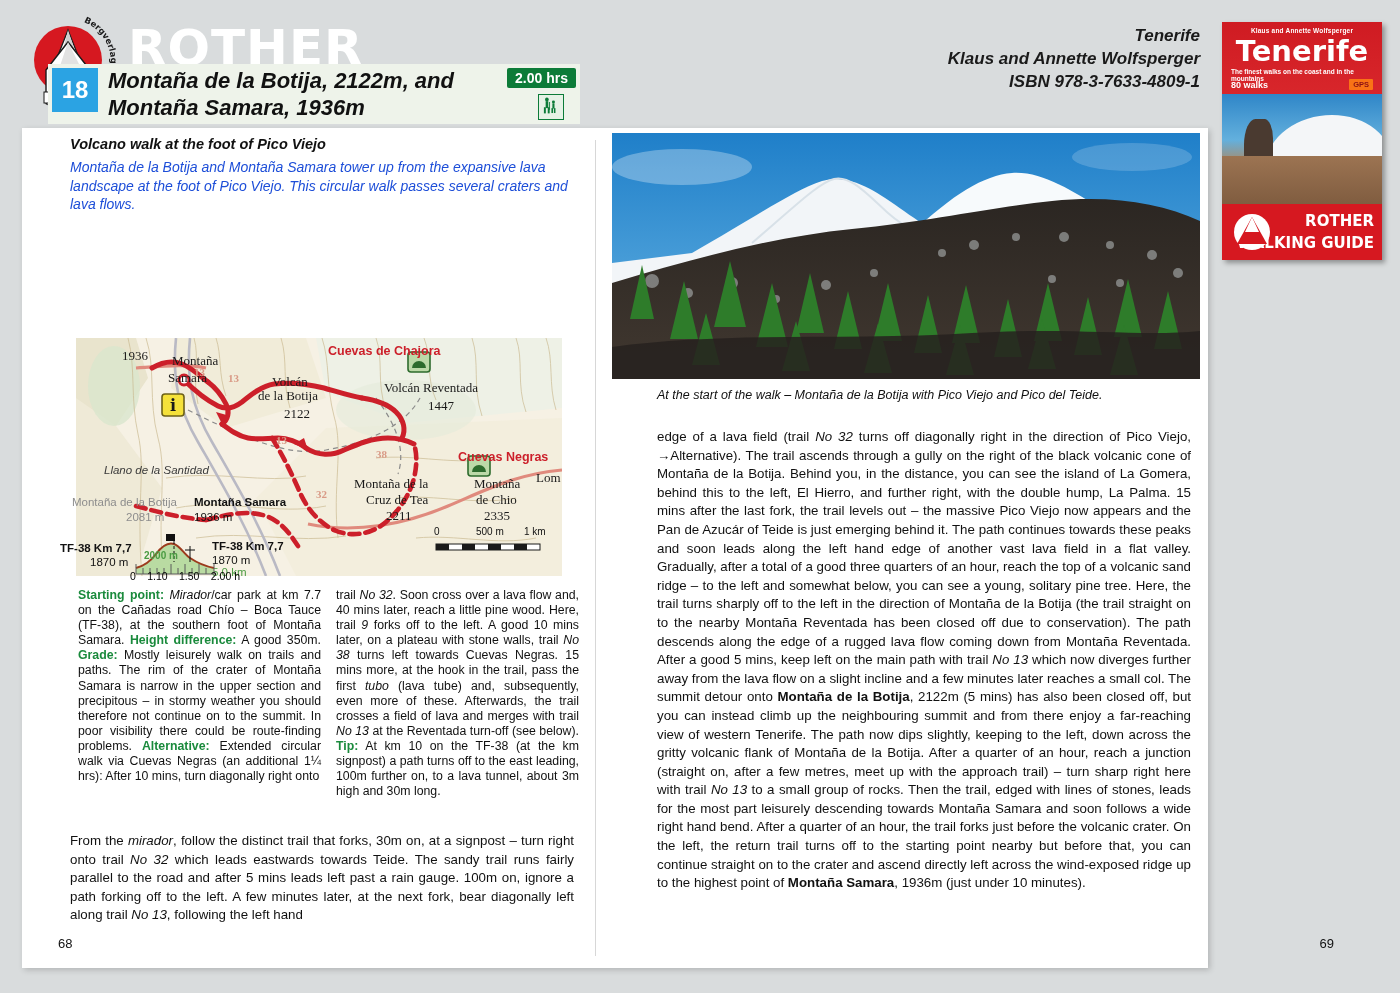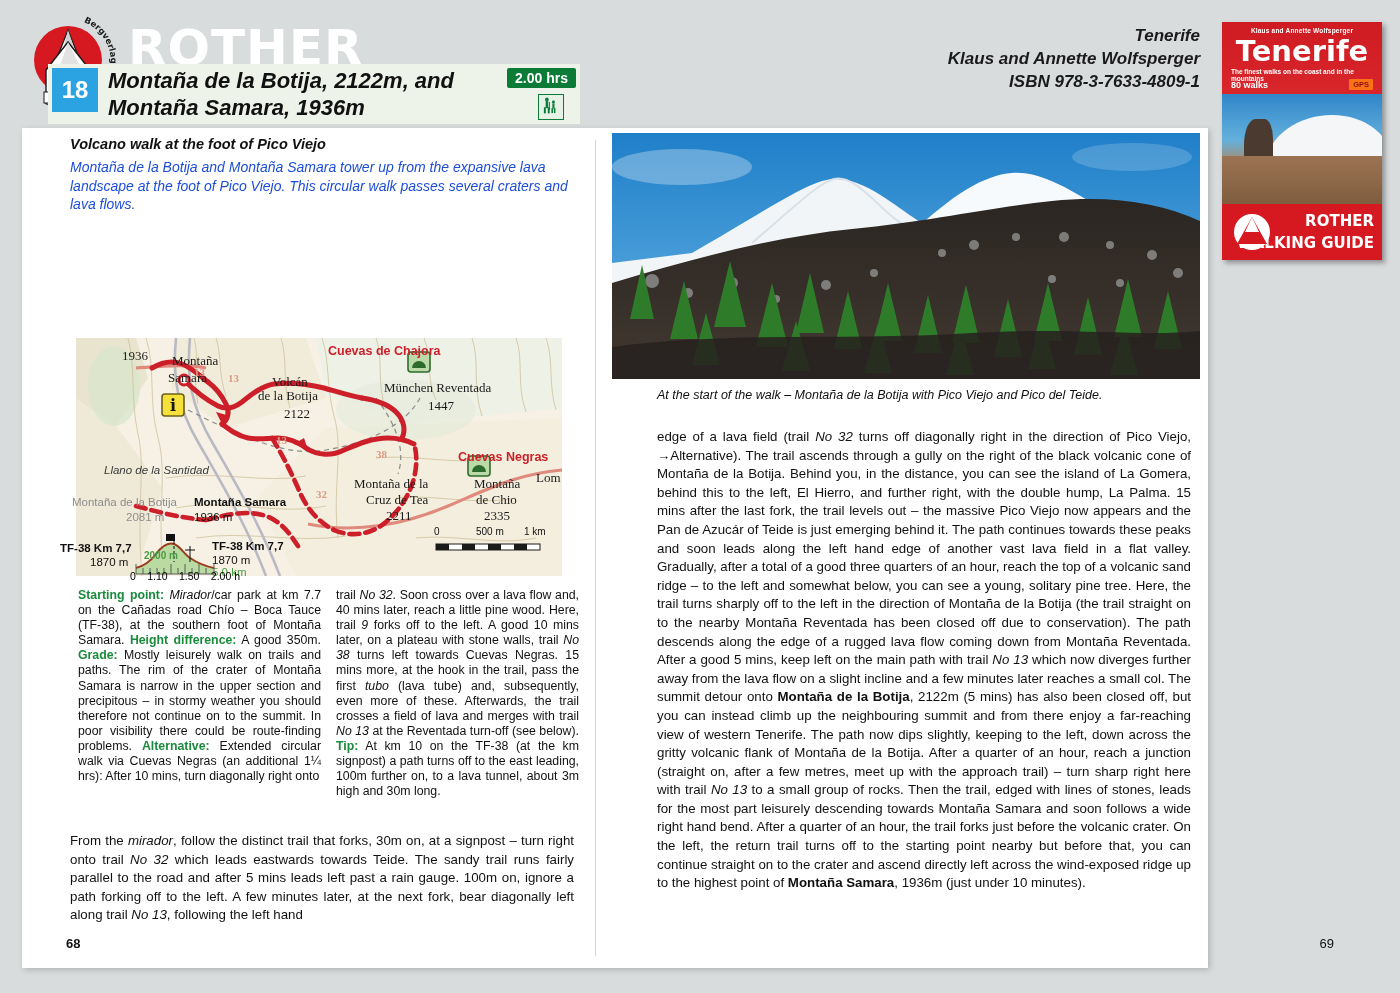--- a/index.html
+++ b/index.html
@@ -108,21 +108,21 @@
   #left-body{position:absolute;left:70px;top:832px;width:504px;
     font-size:13.3px;line-height:18.6px;color:#111;text-align:justify;}
   #right-body{position:absolute;left:657px;top:428px;width:534px;
     font-size:13.3px;line-height:18.6px;color:#111;text-align:justify;}
   
   #photo{position:absolute;left:612px;top:133px;width:588px;height:246px;overflow:hidden;}
   #caption{position:absolute;left:657px;top:388px;width:540px;
     font-size:12.5px;font-style:italic;color:#111;}
   
   .folio{position:absolute;bottom:42px;font-size:13px;color:#111;}
-  #folio-left{left:66px;font-weight:bold;}
+  #folio-left{left:58px;}
   #folio-right{right:66px;}
   b{font-weight:bold;}
 </style>
 </head>
 <body>
 
 <div id="header">
 
   <div class="logo-mark">
     <svg class="logo-circle-text" viewBox="0 0 104 104">
@@ -298,21 +298,21 @@
   </svg>
 
   <div id="map-labels">
       <div style="position: absolute; left: 46px; top: 10px; white-space: nowrap; font-family: &quot;Liberation Serif&quot;, serif; color: rgb(26, 26, 26); font-size: 13px;">1936</div>
       <div style="position: absolute; left: 96px; top: 15px; white-space: nowrap; font-family: &quot;Liberation Serif&quot;, serif; color: rgb(26, 26, 26); font-size: 13px;">Montaña</div>
       <div style="position: absolute; left: 92px; top: 32px; white-space: nowrap; font-family: &quot;Liberation Serif&quot;, serif; color: rgb(26, 26, 26); font-size: 13px;">Samara</div>
       <div style="position: absolute; left: 196px; top: 36px; white-space: nowrap; font-family: &quot;Liberation Serif&quot;, serif; color: rgb(26, 26, 26); font-size: 13px;">Volcán</div>
       <div style="position: absolute; left: 182px; top: 50px; white-space: nowrap; font-family: &quot;Liberation Serif&quot;, serif; color: rgb(26, 26, 26); font-size: 13px;">de la Botija</div>
       <div style="position: absolute; left: 208px; top: 68px; white-space: nowrap; font-family: &quot;Liberation Serif&quot;, serif; color: rgb(26, 26, 26); font-size: 13px;">2122</div>
       <div style="position: absolute; left: 252px; top: 6px; white-space: nowrap; color: rgb(204, 31, 42); font-weight: bold; font-size: 12.5px; font-family: &quot;Liberation Sans&quot;, sans-serif;">Cuevas de Chajora</div>
-      <div style="position: absolute; left: 308px; top: 42px; white-space: nowrap; font-family: &quot;Liberation Serif&quot;, serif; color: rgb(26, 26, 26); font-size: 13px;">München Reventada</div>
+      <div style="position: absolute; left: 308px; top: 42px; white-space: nowrap; font-family: &quot;Liberation Serif&quot;, serif; color: rgb(26, 26, 26); font-size: 13px;">Volcán Reventada</div>
       <div style="position: absolute; left: 352px; top: 60px; white-space: nowrap; font-family: &quot;Liberation Serif&quot;, serif; color: rgb(26, 26, 26); font-size: 13px;">1447</div>
       <div style="position: absolute; left: 382px; top: 112px; white-space: nowrap; color: rgb(204, 31, 42); font-weight: bold; font-size: 12.5px; font-family: &quot;Liberation Sans&quot;, sans-serif;">Cuevas Negras</div>
       <div style="position: absolute; left: 278px; top: 138px; white-space: nowrap; font-family: &quot;Liberation Serif&quot;, serif; color: rgb(26, 26, 26); font-size: 13px;">Montaña de la</div>
       <div style="position: absolute; left: 290px; top: 154px; white-space: nowrap; font-family: &quot;Liberation Serif&quot;, serif; color: rgb(26, 26, 26); font-size: 13px;">Cruz de Tea</div>
       <div style="position: absolute; left: 310px; top: 170px; white-space: nowrap; font-family: &quot;Liberation Serif&quot;, serif; color: rgb(26, 26, 26); font-size: 13px;">2211</div>
       <div style="position: absolute; left: 398px; top: 138px; white-space: nowrap; font-family: &quot;Liberation Serif&quot;, serif; color: rgb(26, 26, 26); font-size: 13px;">Montaña</div>
       <div style="position: absolute; left: 400px; top: 154px; white-space: nowrap; font-family: &quot;Liberation Serif&quot;, serif; color: rgb(26, 26, 26); font-size: 13px;">de Chio</div>
       <div style="position: absolute; left: 408px; top: 170px; white-space: nowrap; font-family: &quot;Liberation Serif&quot;, serif; color: rgb(26, 26, 26); font-size: 13px;">2335</div>
       <div style="position: absolute; left: 460px; top: 132px; white-space: nowrap; font-family: &quot;Liberation Serif&quot;, serif; color: rgb(26, 26, 26); font-size: 13px;">Lom</div>
       <div style="position: absolute; left: 28px; top: 126px; white-space: nowrap; color: rgb(58, 58, 58); font-style: italic; font-size: 11.5px; font-family: &quot;Liberation Sans&quot;, sans-serif;">Llano de la Santidad</div>

